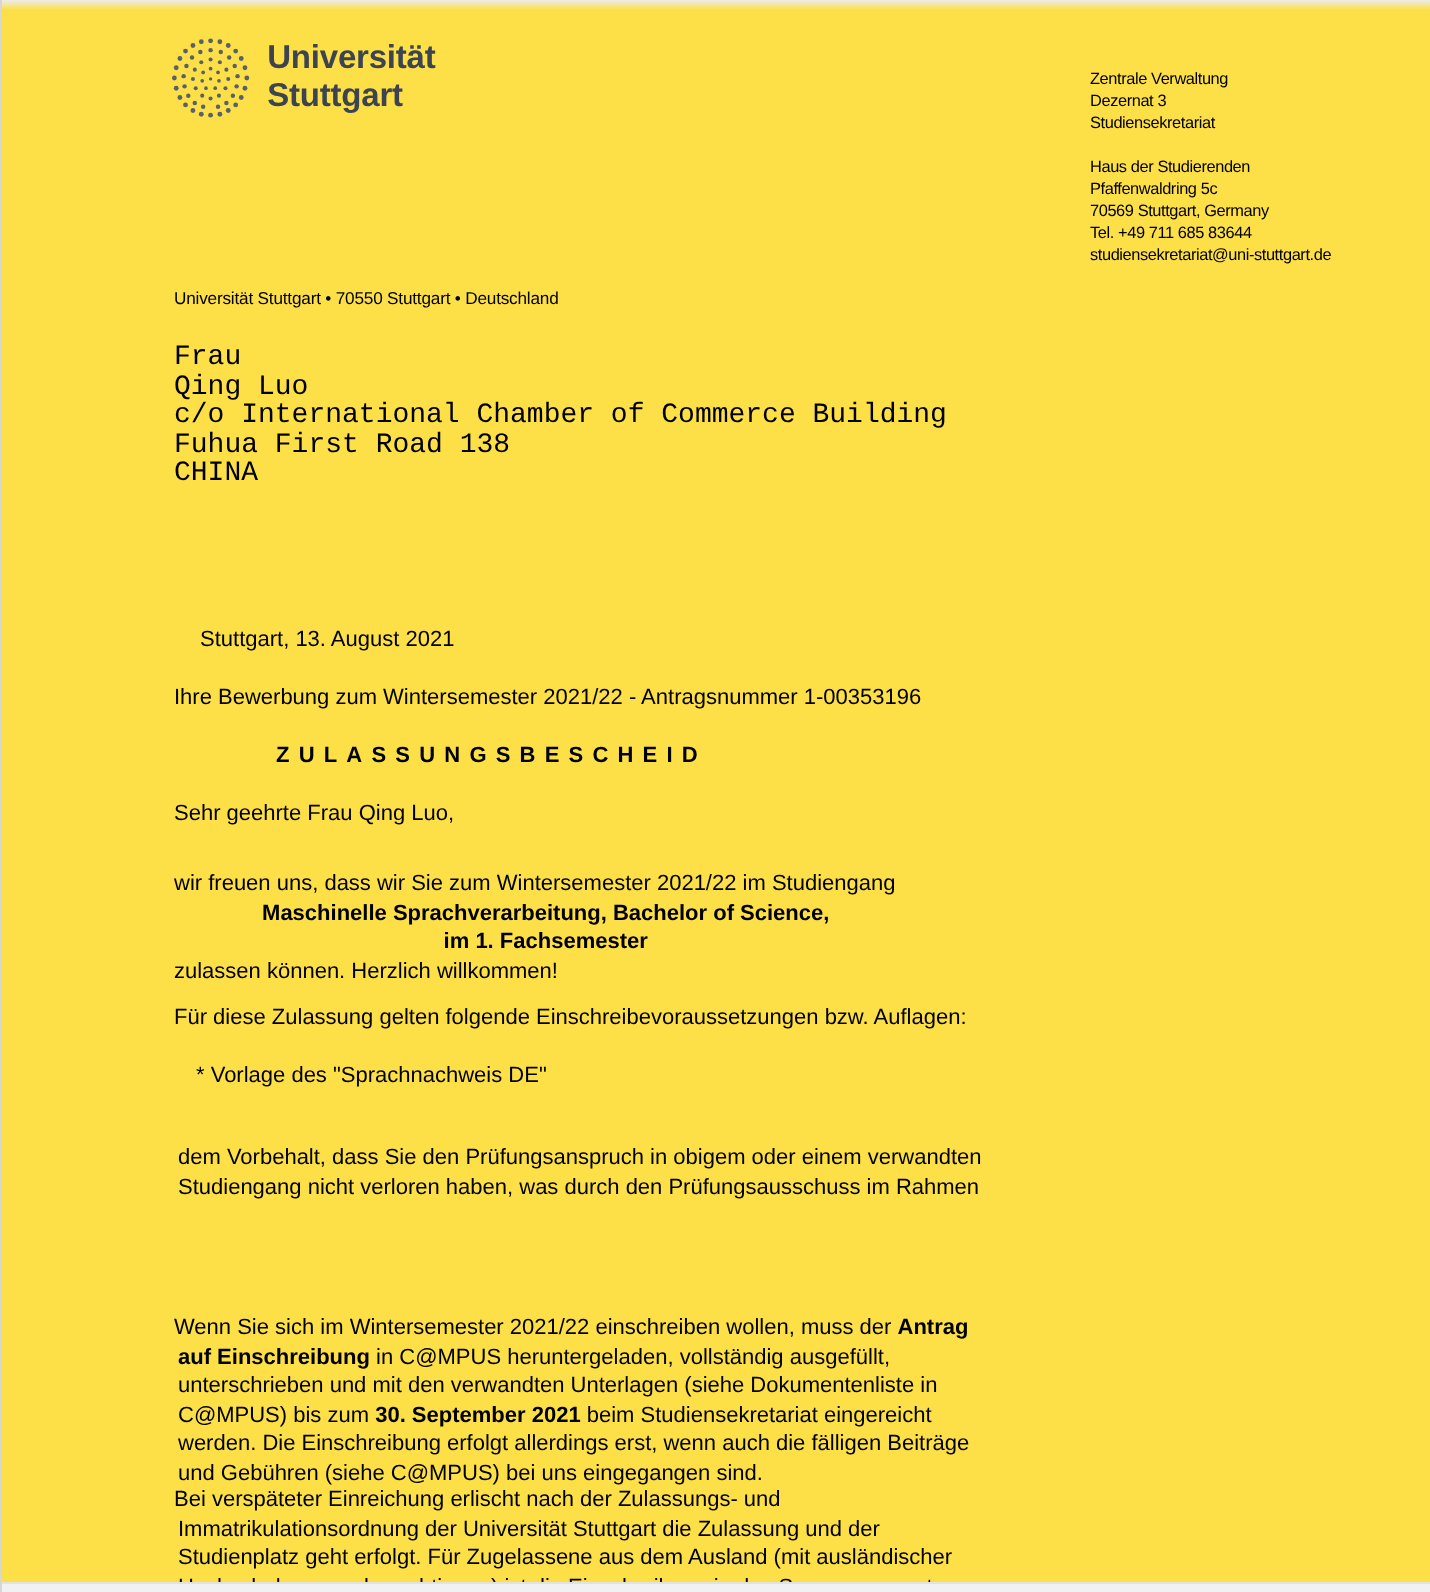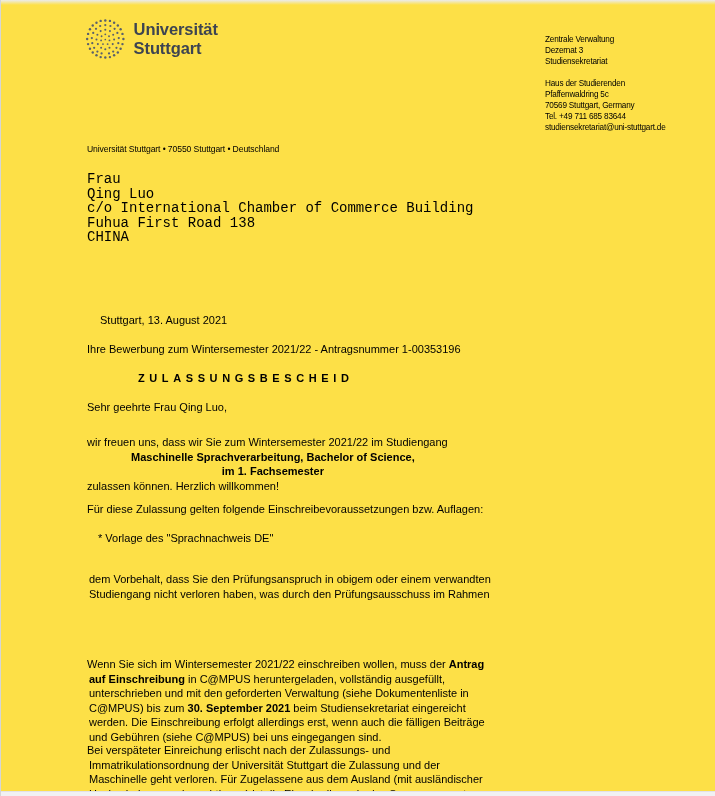--- a/index.html
+++ b/index.html
@@ -222,29 +222,29 @@
     <div class="body-text indent" style="top:531px;">* Vorlage des "Sprachnachweis DE"</div>
 
     <div class="body-text" style="top:572px;">
       <div class="indent-small">dem Vorbehalt, dass Sie den Prüfungsanspruch in obigem oder einem verwandten</div>
       <div class="indent-small">Studiengang nicht verloren haben, was durch den Prüfungsausschuss im Rahmen</div>
     </div>
 
     <div class="body-text" style="top:611px;margin-top:46px;">
       <div><span>Wenn Sie sich im Wintersemester 2021/22 einschreiben wollen, muss der </span><b>Antrag</b></div>
       <div class="indent-small"><b>auf Einschreibung</b><span> in C@MPUS heruntergeladen, vollständig ausgefüllt,</span></div>
-      <div class="indent-small">unterschrieben und mit den geforderten Verwaltung (siehe Dokumentenliste in</div>
+      <div class="indent-small">unterschrieben und mit den verwandten Unterlagen (siehe Dokumentenliste in</div>
       <div class="indent-small"><span>C@MPUS) bis zum </span><b>30. September 2021</b><span> beim Studiensekretariat eingereicht</span></div>
       <div class="indent-small">werden. Die Einschreibung erfolgt allerdings erst, wenn auch die fälligen Beiträge</div>
       <div class="indent-small">und Gebühren (siehe C@MPUS) bei uns eingegangen sind.</div>
     </div>
 
     <div class="body-text" style="top:743px;">
       <div>Bei verspäteter Einreichung erlischt nach der Zulassungs- und</div>
       <div class="indent-small">Immatrikulationsordnung der Universität Stuttgart die Zulassung und der</div>
-      <div class="indent-small">Maschinelle geht verloren. Für Zugelassene aus dem Ausland (mit ausländischer</div>
+      <div class="indent-small">Studienplatz geht erfolgt. Für Zugelassene aus dem Ausland (mit ausländischer</div>
       <div class="indent-small">Hochschulzugangsberechtigung) ist die Einschreibung in das Sommersemester</div>
     </div>
   </div>
 
   <div class="top-shadow"></div>
   <div class="bottom-bar"></div>
 </div>
 
 </body></html>

